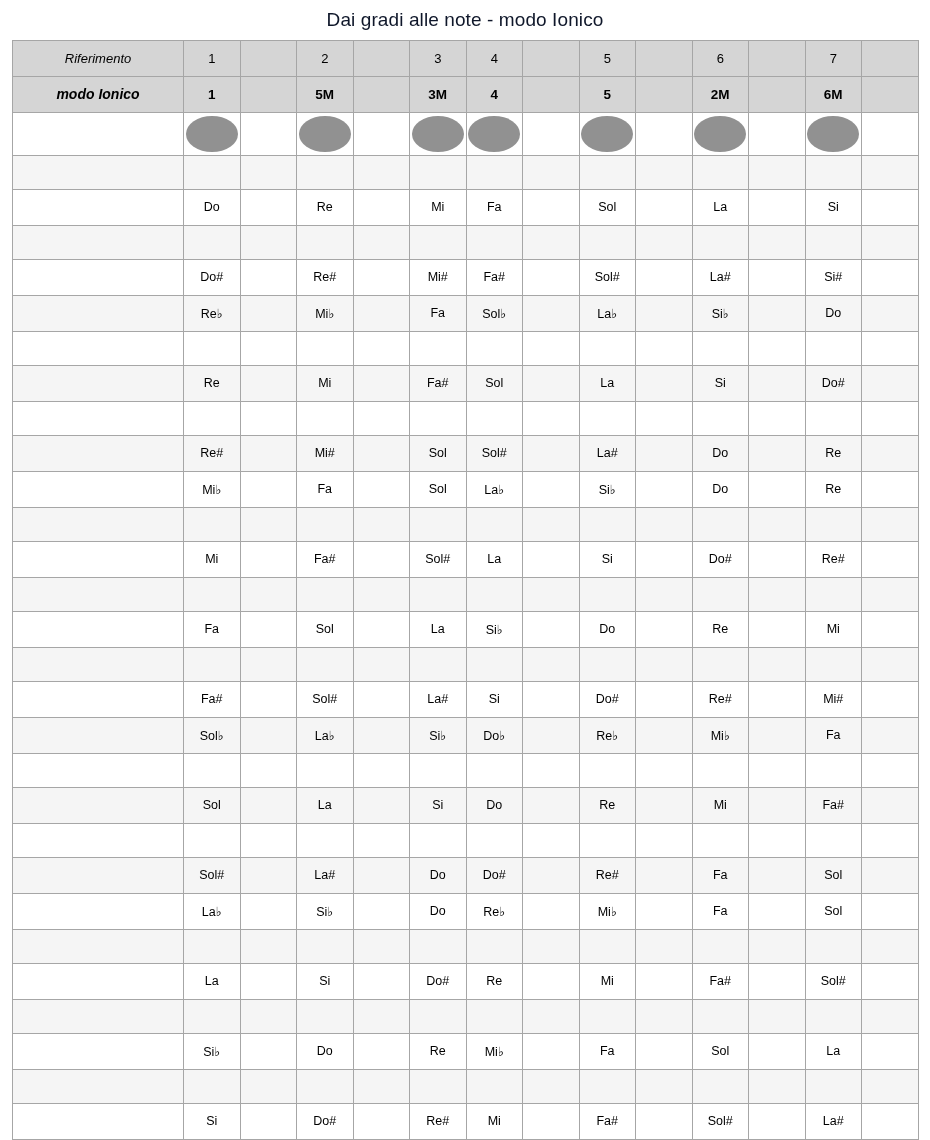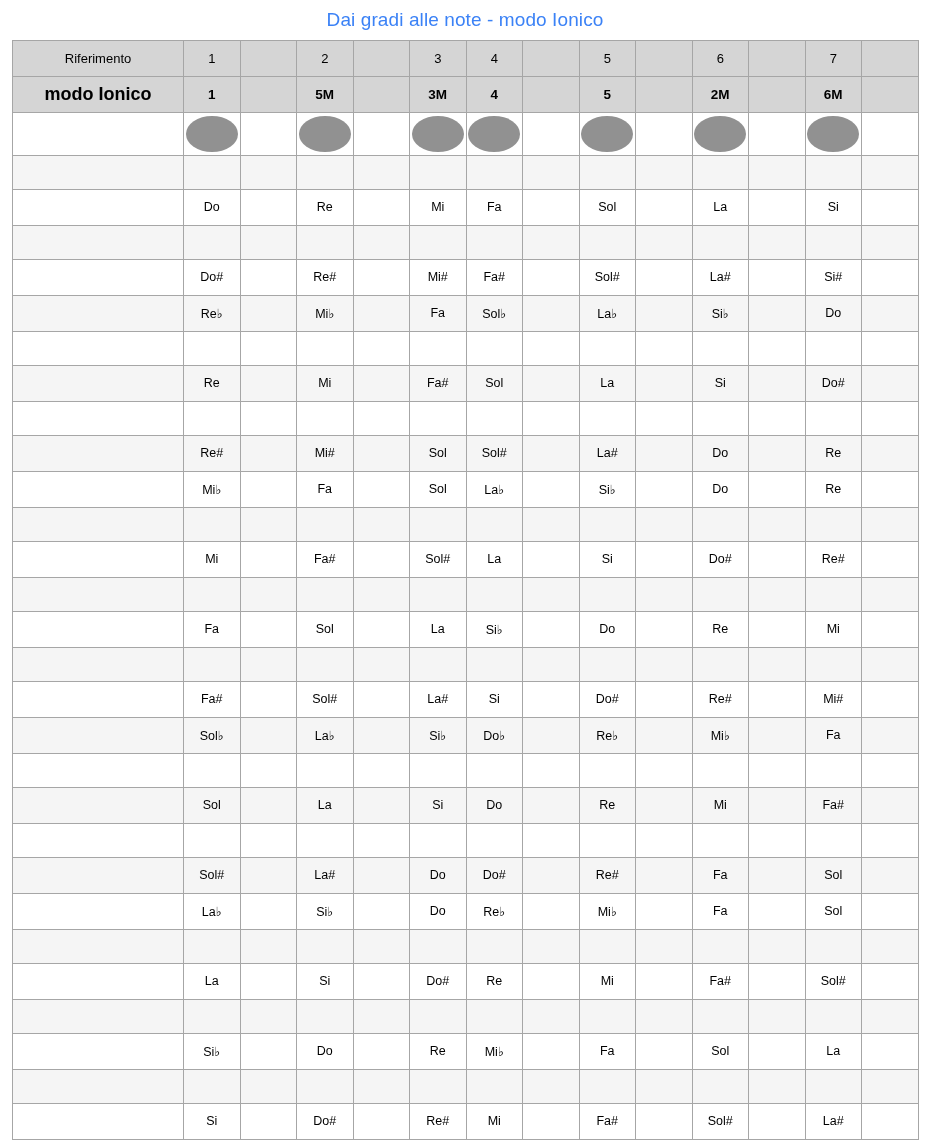--- a/index.html
+++ b/index.html
@@ -19,21 +19,21 @@
     position: relative;
     width: 930px;
     height: 1140px;
     box-sizing: border-box;
   }
 
   .title {
     text-align: center;
     font-size: 19px;
     font-weight: 400;
-    color: #3b82f6;
+    color: #0f172a;
     padding-top: 10px;
     padding-bottom: 9px;
     letter-spacing: .1px;
     line-height: 1.1;
   }
 
   table.grid {
     border-collapse: collapse;
     table-layout: fixed;
     width: 906px;
@@ -57,22 +57,22 @@
   col.c-label { width: 171px; }
   col.c-step  { width: 56.5px; }
 
   
   tr.head td {
     background: #d5d5d5;
     height: 35px;
   }
   tr.head-ref td { font-size: 13px; }
   tr.head-mode td { font-weight: bold; font-size: 13.5px; }
-  tr.head td.lbl { font-size: 13px; }
-  tr.head-mode td.lbl { font-weight: bold; font-size: 18px; }
+  tr.head td.lbl { font-size: 13px; font-style: italic; }
+  tr.head-mode td.lbl { font-weight: bold; font-size: 14px; }
 
   
   tr.markers td {
     background: #ffffff;
     height: 42px;
   }
   .oval {
     width: 52px;
     height: 36px;
     margin: 0 auto;

